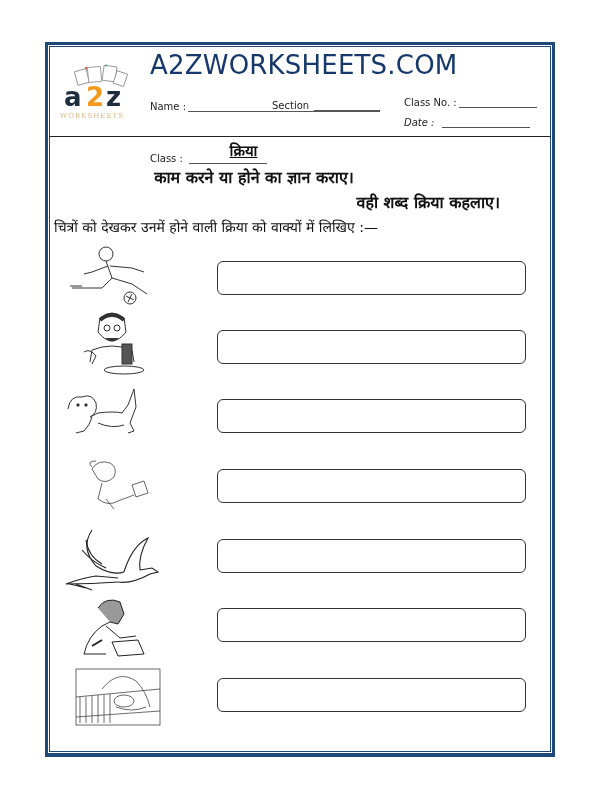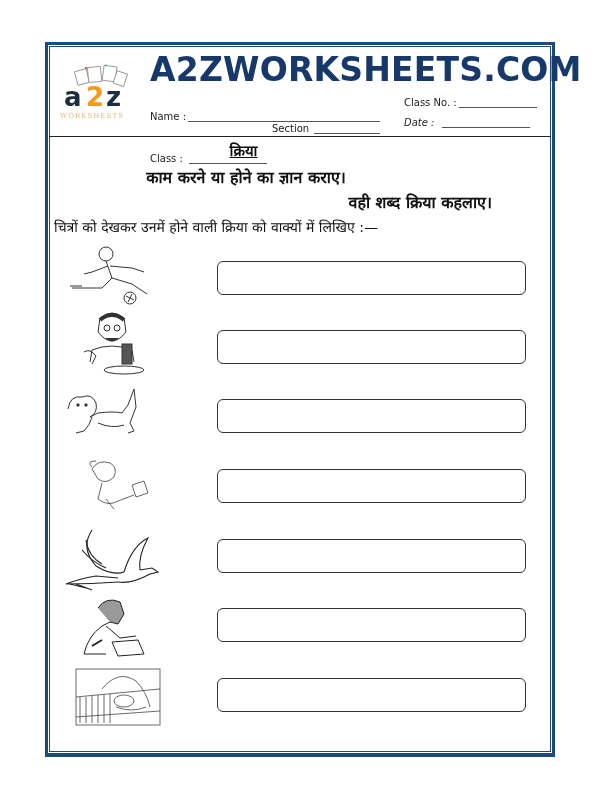--- a/index.html
+++ b/index.html
@@ -1,26 +1,26 @@
 <!DOCTYPE html>
 <html><head>
 <meta charset="utf-8">
 <style>
   html, body { margin:0; padding:0; background:#ffffff; }
   body { width:600px; height:800px; position:relative; overflow:hidden; font-family:"DejaVu Sans", sans-serif; color:#111; }
   .frame-outer { position:absolute; left:45px; top:42px; width:510px; height:715px; border:3px solid #1f4a78; border-bottom-width:4px; box-sizing:border-box; }
   .frame-inner { position:absolute; left:49px; top:46px; width:502px; height:706px; border:1px solid #1f4a78; box-sizing:border-box; }
   .logo { position:absolute; left:58px; top:64px; width:82px; height:58px; }
-  .site-title { position:absolute; left:150px; top:50px; font-family:"DejaVu Sans", sans-serif; font-weight:bold; font-size:33px; color:#16386a; letter-spacing:0.2px; }
+  .site-title { position:absolute; left:150px; top:50px; font-family:"DejaVu Sans", sans-serif; font-weight:normal; font-size:26px; color:#16386a; letter-spacing:0.2px; }
   .field { position:absolute; font-size:10px; font-family:"DejaVu Sans", sans-serif; color:#222; white-space:nowrap; }
   .field .line { display:inline-block; border-bottom:1px solid #555; vertical-align:bottom; height:10px; margin-left:2px; }
   .header-sep { position:absolute; left:49px; top:136px; width:502px; border-top:1px solid #222; }
   .topic { position:absolute; left:0; width:487px; top:140px; text-align:center; font-size:15px; font-weight:bold; }
   .topic span { text-decoration:underline; }
-  .rhyme { position:absolute; left:0; width:492px; text-align:center; font-size:16px; font-weight:bold; }
+  .rhyme { position:absolute; left:8px; width:492px; text-align:center; font-size:16px; font-weight:bold; }
   .instruction { position:absolute; left:54px; top:217px; font-size:14px; }
   .pic { position:absolute; left:62px; width:110px; height:62px; }
   .answer-box { position:absolute; left:217px; width:309px; height:34px; border:1.2px solid #333; border-radius:6px; box-sizing:border-box; background:#fff; }
 </style>
 </head>
 <body>
 
 <div class="frame-outer"></div>
 <div class="frame-inner"></div>
 
@@ -36,30 +36,30 @@
     <circle cx="48" cy="1.5" r="1" fill="#3a9"></circle>
     <text x="6" y="42" font-family="DejaVu Sans, sans-serif" font-weight="bold" font-size="26" fill="#1e2d3d">a</text>
     <text x="28" y="42" font-family="DejaVu Sans, sans-serif" font-weight="bold" font-size="26" fill="#f39a1e">2</text>
     <text x="48" y="42" font-family="DejaVu Sans, sans-serif" font-weight="bold" font-size="26" fill="#1e2d3d">z</text>
     <text x="2" y="54" font-family="DejaVu Serif, serif" font-size="7" fill="#d9b98a" letter-spacing="1">WORKSHEETS</text>
   </svg>
 </div>
 
 <div class="site-title">A2ZWORKSHEETS.COM</div>
 
-<div class="field" style="left:150px; top:111px;">
+<div class="field" style="left:150px; top:101px;">
   <span>Name :</span><span class="line" style="width:192px;"></span>
 </div>
 <div class="field" style="left:404px; top:97px;">
   <span>Class No. :</span><span class="line" style="width:78px;"></span>
 </div>
 <div class="field" style="left:150px; top:117px;margin-top:36px;">
   <span>Class :</span><span class="line" style="width:78px; margin-left:6px;"></span>
 </div>
-<div class="field" style="left:272px; top:123px;">
+<div class="field" style="left:272px; top:100px;">
   <span>Section</span><span class="line" style="width:66px; margin-left:5px;"></span>
 </div>
 <div class="field" style="left:404px; top:117px;font-style:italic;">
   <span>Date :</span><span class="line" style="width:88px; margin-left:8px;"></span>
 </div>
 
 <div class="header-sep"></div>
 
 <div class="topic"><span>क्रिया</span></div>
 <div class="rhyme" style="top:166px;">काम करने या होने का ज्ञान कराए।</div>

